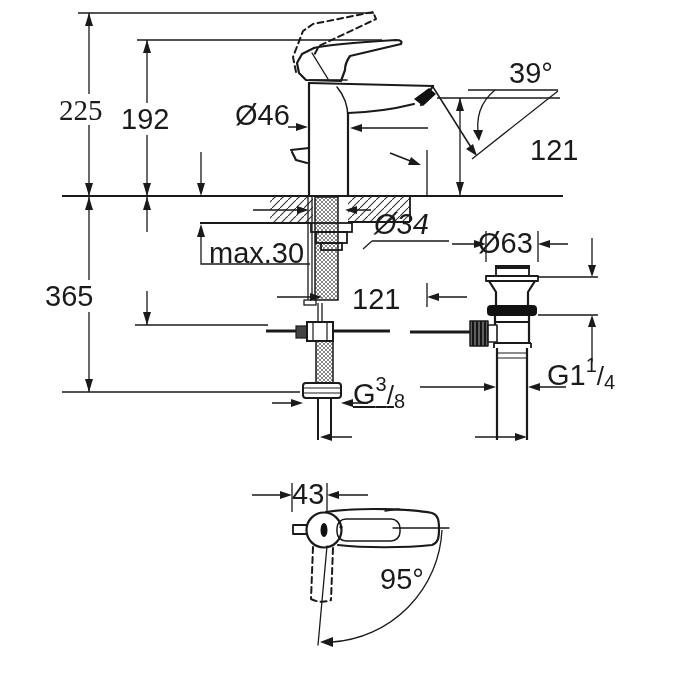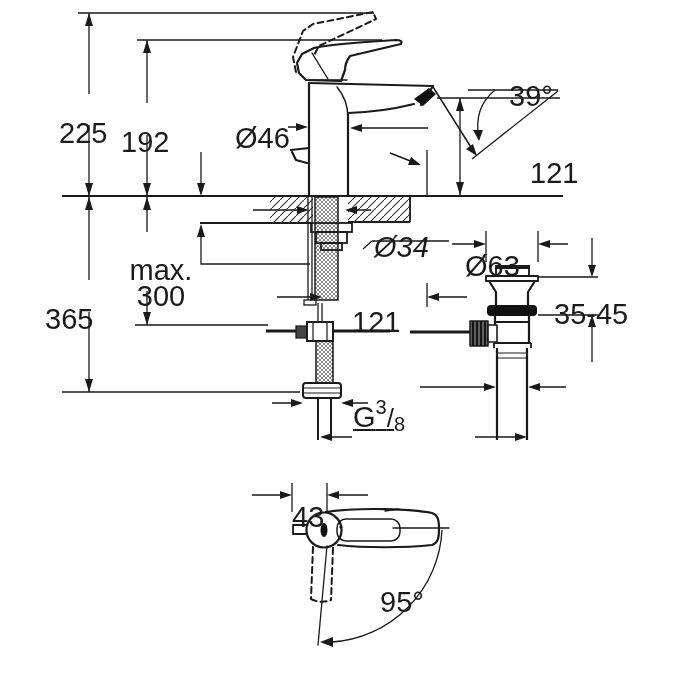--- a/index.html
+++ b/index.html
@@ -1,19 +1,19 @@
 <!DOCTYPE html>
 <html><head>
 <meta charset="utf-8">
 <style>
   html,body{margin:0;padding:0;background:#fff;}
   #stage{position:relative;width:700px;height:700px;background:#fff;overflow:hidden;
          font-family:"Liberation Sans", sans-serif;color:#1a1a1a;}
   #stage svg{position:absolute;left:0;top:0;}
-  .dim{position:absolute;font-size:29px;line-height:1;white-space:nowrap;color:#1a1a1a;margin-top:23px;}
+  .dim{position:absolute;font-size:29px;line-height:1;white-space:nowrap;color:#1a1a1a;}
   .dim.center{text-align:center;}
   .two-line{line-height:26px;}
   .frac-sup{font-size:20px;vertical-align:13px;}
   .frac-sub{font-size:20px;vertical-align:-4px;}
   .frac-slash{font-size:26px;}
 </style>
 </head>
 <body>
 
 <div id="stage">
@@ -198,33 +198,32 @@
     <polygon points="496,387 484,383 484,391"></polygon>
     <polygon points="528,387 540,383 540,391"></polygon>
     <polygon points="303,403 291,399 291,407"></polygon>
     <polygon points="341,403 353,399 353,407"></polygon>
     <polygon points="292,495 280,491 280,499"></polygon>
     <polygon points="327,495 339,491 339,499"></polygon>
     <polygon points="320,642 333,637 333,647"></polygon>
   </g>
 </svg>
 
-  <div class="dim" style="left:59px;top:96px;">225</div>
+  <div class="dim" style="left:59px;top:96px;font-family:Liberation Serif, serif;">225</div>
   <div class="dim" style="left:121px;top:105px;">192</div>
   <div class="dim" style="left:45px;top:282px;">365</div>
-  <div class="dim center two-line" style="left:126px;top:234px;width:70px;">
-    <div>max.</div>
-    <div>300</div>
-  </div>
+  <div class="dim" style="left:209px;top:239px;">max.30</div>
   <div class="dim" style="left:235px;top:101px;">Ø46</div>
   <div class="dim" style="left:509px;top:59px;">39°</div>
   <div class="dim" style="left:530px;top:136px;">121</div>
   <div class="dim" style="left:374px;top:210px;font-style:italic;">Ø34</div>
   <div class="dim" style="left:352px;top:285px;">121</div>
-  <div class="dim" style="left:465px;top:229px;">Ø63</div>
-  <div class="dim" style="left:554px;top:277px;">35-45</div>
+  <div class="dim" style="left:478px;top:229px;">Ø63</div>
   <div class="dim" style="left:353px;top:374px;text-decoration:underline;">
     <span>G</span><span class="frac-sup">3</span><span class="frac-slash">/</span><span class="frac-sub">8</span>
   </div>
+  <div class="dim" style="left:547px;top:355px;">
+    <span>G1</span><span class="frac-sup">1</span><span class="frac-slash">/</span><span class="frac-sub">4</span>
+  </div>
   <div class="dim" style="left:292px;top:480px;">43</div>
   <div class="dim" style="left:380px;top:565px;">95°</div>
 
 </div>
 
 </body></html>

